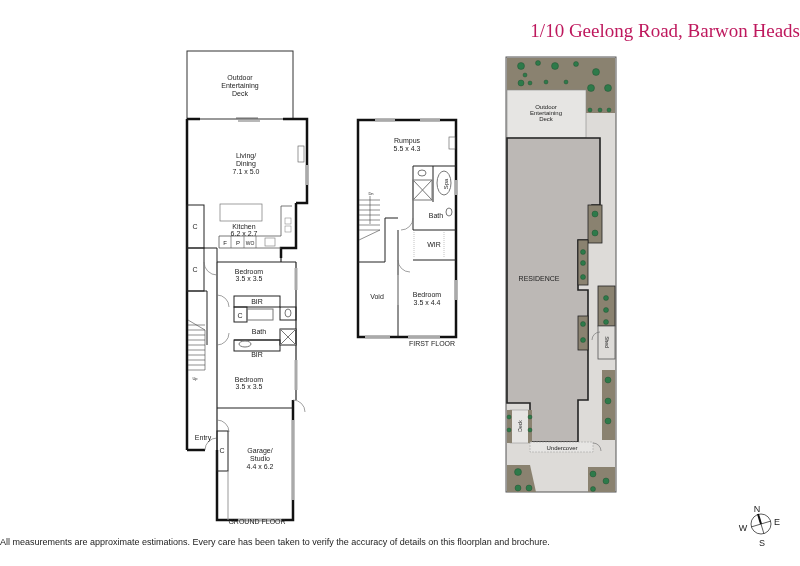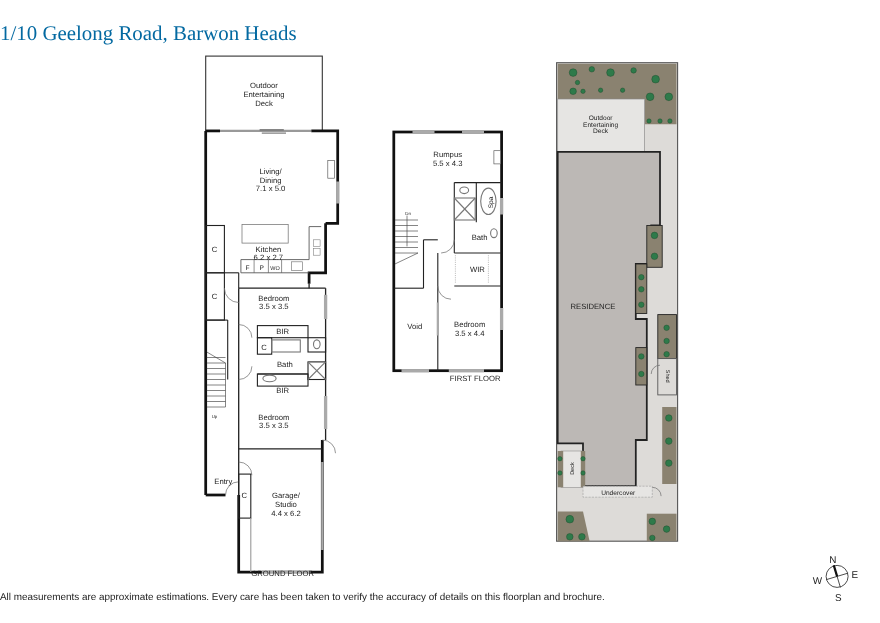--- a/index.html
+++ b/index.html
@@ -1,17 +1,17 @@
 <!DOCTYPE html>
 <html><head>
 <meta charset="utf-8">
 <style>
   html, body { margin: 0; padding: 0; background: #ffffff; }
   body { width: 800px; height: 566px; position: relative; overflow: hidden; font-family: "Liberation Sans", sans-serif; color: #222; }
-  .title { position: absolute; left: 0; top: 20px; width: 800px; text-align: left; font-family: "Liberation Serif", "DejaVu Serif", serif; font-size: 19px; color: #0369a1; }
+  .title { position: absolute; left: 0; top: 20px; width: 800px; text-align: right; font-family: "Liberation Serif", "DejaVu Serif", serif; font-size: 19px; color: #be185d; }
   .disclaimer { position: absolute; left: 0; top: 537px; width: 800px; font-size: 9px; color: #222; }
   svg { position: absolute; left: 0; top: 0; }
   .lbl { font-family: "Liberation Sans", sans-serif; fill: #222; }
 </style>
 </head>
 <body>
 
 <div class="title">1/10 Geelong Road, Barwon Heads</div>
 
 <svg width="800" height="566" viewBox="0 0 800 566">

